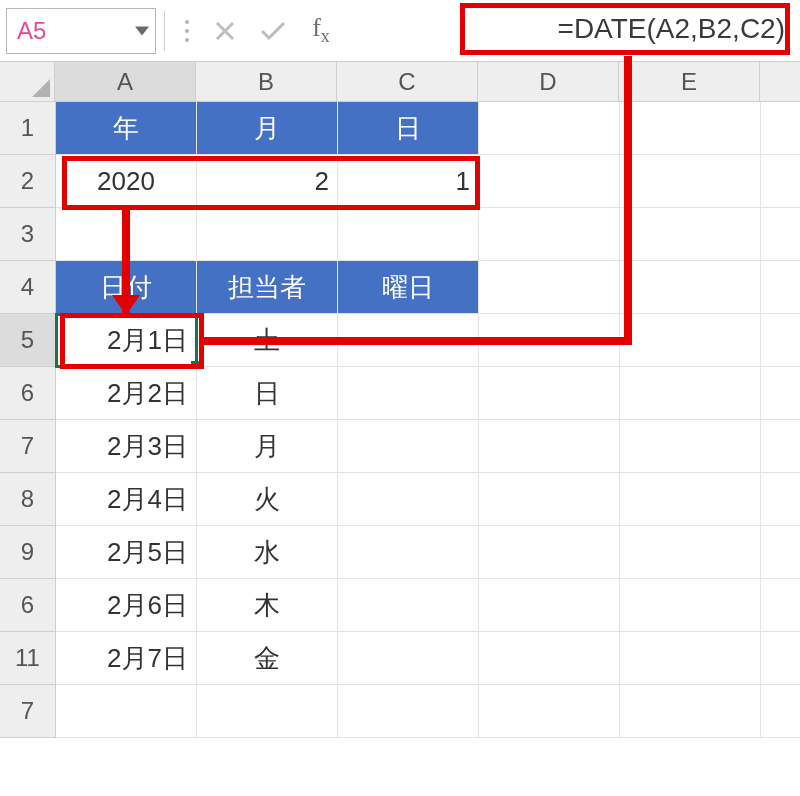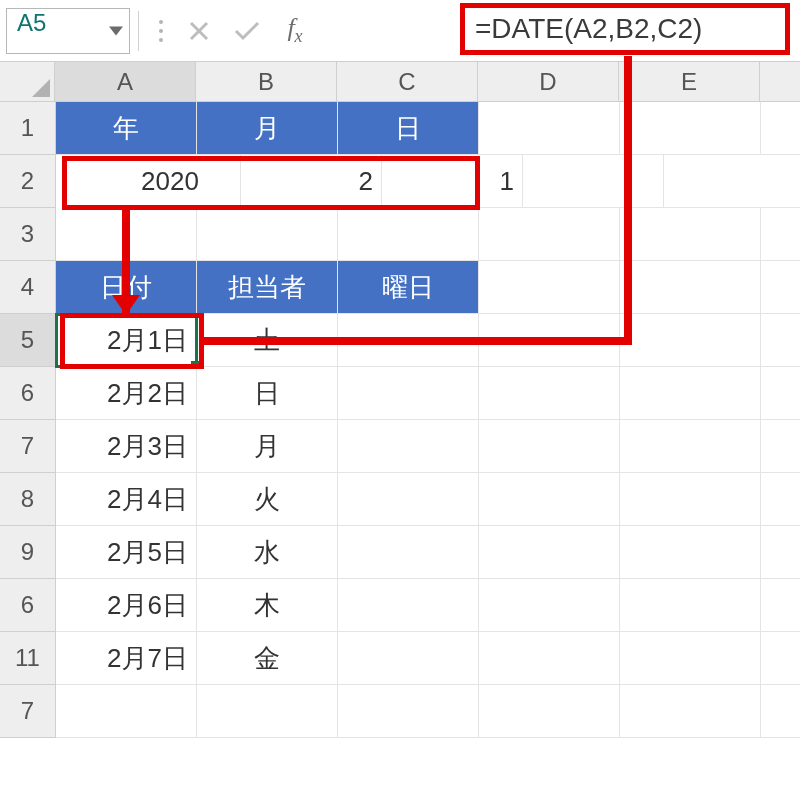--- a/index.html
+++ b/index.html
@@ -14,29 +14,29 @@
   
   .fbar {
     display: flex;
     align-items: center;
     height: 62px;
     border-bottom: 1px solid #cfcfcf;
     padding-left: 6px;
     position: relative;
   }
   .namebox {
-    width: 124px;
+    width: 150px;
     height: 46px;
     border: 1px solid #b7b7b7;
     background: #fff;
     display: flex;
-    align-items: flex-start;
+    align-items: center;
     padding-left: 10px;
     font-size: 24px;
-    color: #0f766e;
+    color: #ec4899;
     position: relative;
   }
   .namebox .dd {
     position: absolute;
     right: 6px;
     top: 50%;
     transform: translateY(-50%);
     width: 0; height: 0;
     border-left: 7px solid transparent;
     border-right: 7px solid transparent;
@@ -56,39 +56,39 @@
   .dots span {
     width: 4px; height: 4px; background: #b4b4b4; border-radius: 50%;
   }
   .fbbtn {
     width: 48px; height: 46px;
     display: flex; align-items: center; justify-content: center;
     color: #bdbdbd;
     font-size: 26px;
   }
   .fx {
-    font-style: italic;
     color: #6d6d6d;
     font-family: "Times New Roman", serif;
     font-size: 26px;
   }
   .fx sub { font-size: 18px; vertical-align: sub; }
   .formula-box {
     position: absolute;
     left: 460px;
     top: 3px;
     width: 330px;
     height: 52px;
     border: 5px solid #e30000;
     display: flex;
     align-items: center;
     padding-left: 10px;
     font-size: 28px;
     color: #3a3a3a;
     background: #fff;
+    justify-content: flex-end;
   }
   
   .gridwrap { position: relative; }
   .colhdr {
     display: flex;
     height: 40px;
     background: #eeeeee;
   }
   .rownumcol { width: 56px; border-right: 1px solid #cfcfcf; border-bottom: 1px solid #cfcfcf; background: #eeeeee; position: relative; }
   .tri {
@@ -216,21 +216,21 @@
       <div class="rn">1</div>
       <div class="cell hdr">年</div>
       <div class="cell hdr">月</div>
       <div class="cell hdr">日</div>
       <div class="cell"></div>
       <div class="cell"></div>
       <div class="cell thincol"></div>
     </div>
     <div class="row">
       <div class="rn">2</div>
-      <div class="cell r" style="justify-content:center;margin-left:44px;">2020</div>
+      <div class="cell r" style="justify-content:center;">2020</div>
       <div class="cell r">2</div>
       <div class="cell r">1</div>
       <div class="cell"></div>
       <div class="cell"></div>
       <div class="cell thincol"></div>
     </div>
     <div class="row">
       <div class="rn">3</div>
       <div class="cell"></div>
       <div class="cell"></div>

